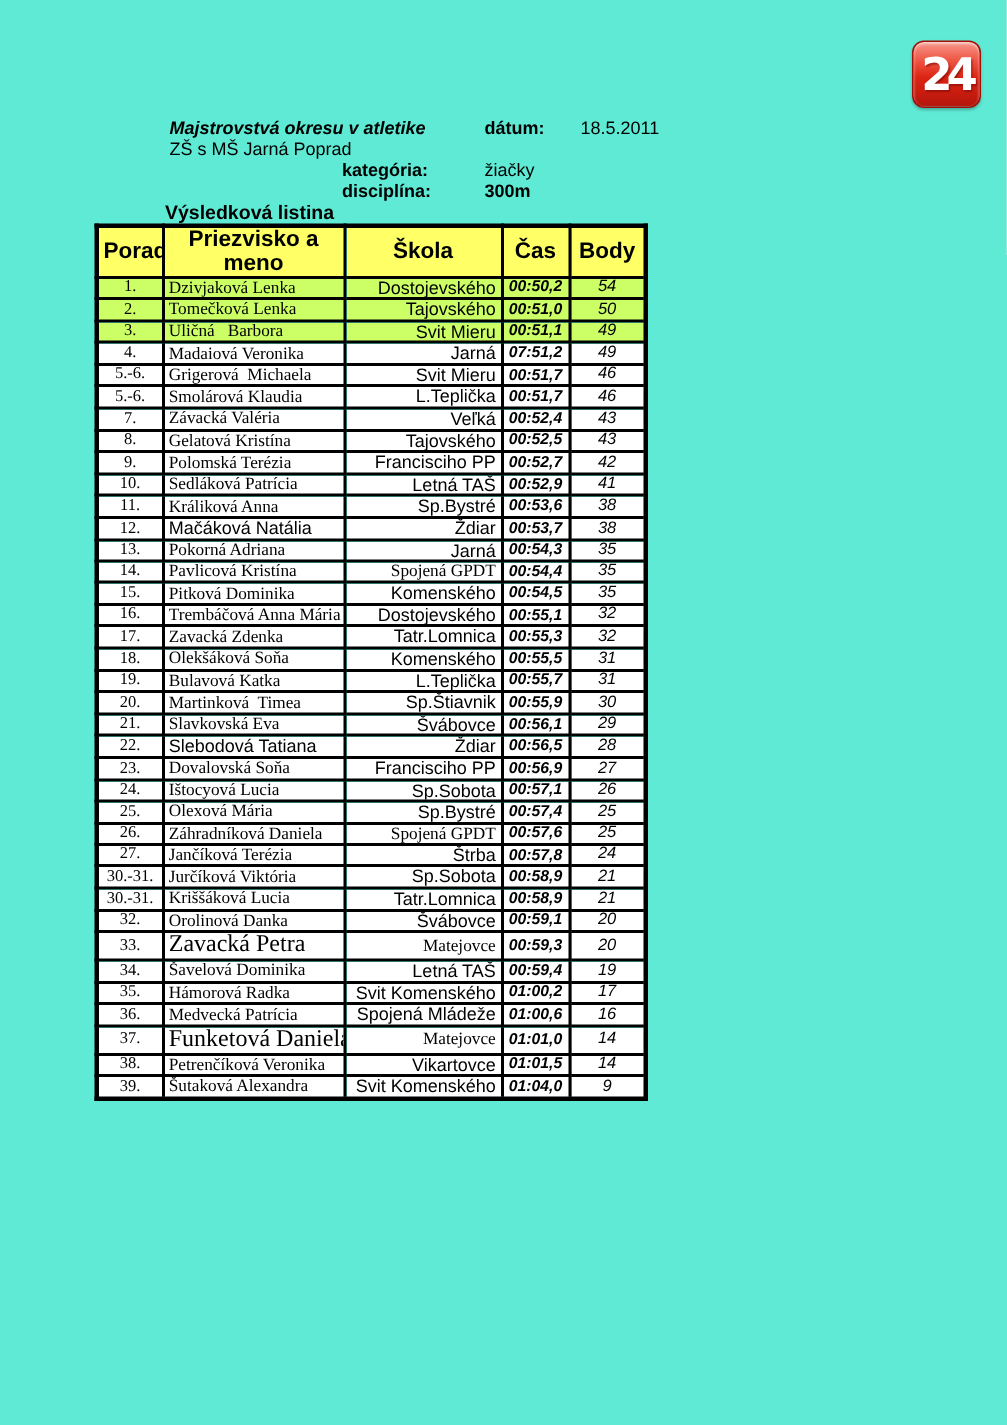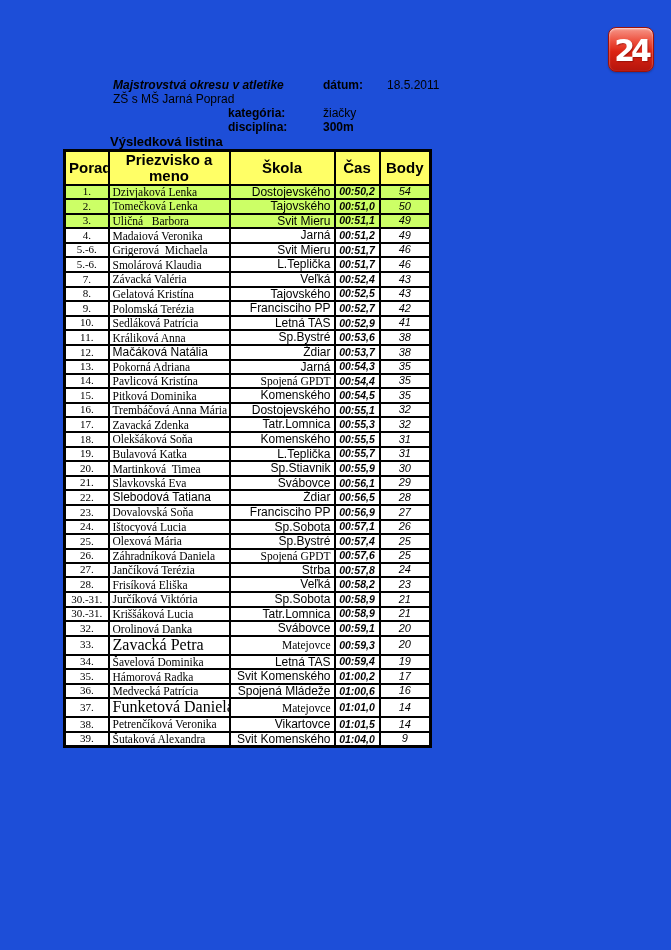--- a/index.html
+++ b/index.html
@@ -1,21 +1,21 @@
 <!DOCTYPE html>
 <html><head>
 <meta charset="utf-8">
 <style>
   html, body { margin: 0; padding: 0; }
   body { font-family: "Liberation Sans", sans-serif; background: #ffffff; }
   .page {
     position: relative;
     width: 671px;
     height: 950px;
-    background: #1d4ed8;
+    background: #5eead4;
     overflow: hidden;
   }
 
   
   .logo {
     position: absolute;
     left: 608px; top: 27px;
     width: 44px; height: 43px;
     border-radius: 8px;
     background: linear-gradient(180deg, #f6978a 0%, #ee5240 30%, #dc2413 55%, #b5150c 100%);
@@ -160,21 +160,21 @@
           <td class="c-rank" style="background: rgb(204, 255, 102);">3.</td>
           <td class="c-name" style="background: rgb(204, 255, 102);">Uličná   Barbora</td>
           <td class="c-school" style="background: rgb(204, 255, 102);">Svit Mieru</td>
           <td class="c-time" style="background: rgb(204, 255, 102);">00:51,1</td>
           <td class="c-points" style="background: rgb(204, 255, 102);">49</td>
         </tr>
         <tr>
           <td class="c-rank">4.</td>
           <td class="c-name">Madaiová Veronika</td>
           <td class="c-school">Jarná</td>
-          <td class="c-time">00:51,2</td>
+          <td class="c-time">07:51,2</td>
           <td class="c-points">49</td>
         </tr>
         <tr>
           <td class="c-rank">5.-6.</td>
           <td class="c-name">Grigerová  Michaela</td>
           <td class="c-school">Svit Mieru</td>
           <td class="c-time">00:51,7</td>
           <td class="c-points">46</td>
         </tr>
         <tr>
@@ -325,27 +325,20 @@
           <td class="c-points">25</td>
         </tr>
         <tr>
           <td class="c-rank">27.</td>
           <td class="c-name">Jančíková Terézia</td>
           <td class="c-school">Štrba</td>
           <td class="c-time">00:57,8</td>
           <td class="c-points">24</td>
         </tr>
         <tr>
-          <td class="c-rank">28.</td>
-          <td class="c-name">Frisíková Eliška</td>
-          <td class="c-school">Veľká</td>
-          <td class="c-time">00:58,2</td>
-          <td class="c-points">23</td>
-        </tr>
-        <tr>
           <td class="c-rank">30.-31.</td>
           <td class="c-name">Jurčíková Viktória</td>
           <td class="c-school">Sp.Sobota</td>
           <td class="c-time">00:58,9</td>
           <td class="c-points">21</td>
         </tr>
         <tr>
           <td class="c-rank">30.-31.</td>
           <td class="c-name">Kriššáková Lucia</td>
           <td class="c-school">Tatr.Lomnica</td>

